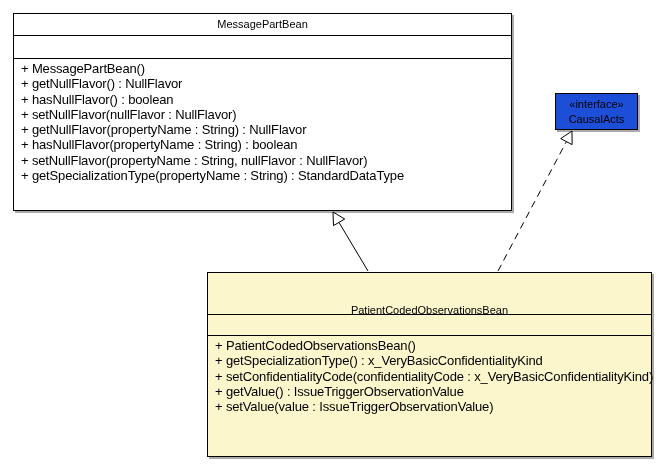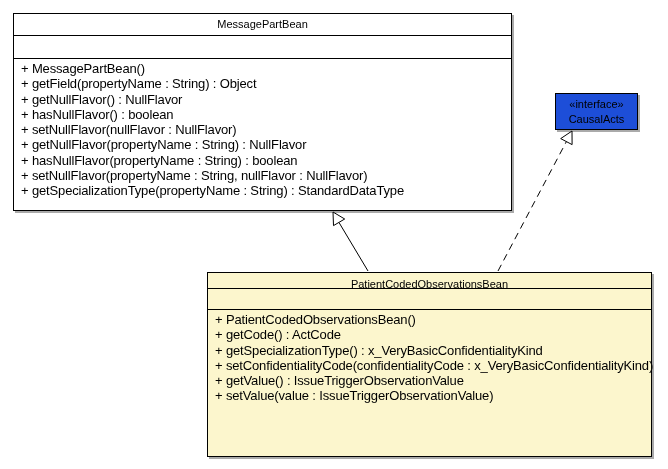--- a/index.html
+++ b/index.html
@@ -54,61 +54,59 @@
   #box-ca { left: 555px; top: 93px; width: 83px; height: 37px; }
   #box-ca .iface-line {
     font-size: 11px;
     line-height: 15px;
     text-align: center;
     white-space: nowrap;
   }
   #box-ca { padding-top: 3px; }
   
   #box-pco { left: 207px; top: 272px; width: 445px; height: 185px; }
-  #box-pco .uml-title { height: 16px; line-height: 23px; }
+  #box-pco .uml-title { height: 16px; line-height: 23px; margin-top: 26px; }
   #box-pco .uml-attrs { height: 21px; }
   #arrows {
     position: absolute;
     left: 0; top: 0;
     width: 668px; height: 469px;
     pointer-events: none;
   }
 </style>
 </head>
 <body>
 
 <div id="canvas">
 
   <div id="box-mpb" class="uml-class" style="background-color: rgb(255, 255, 255);">
     <div class="uml-title">MessagePartBean</div>
     <div class="uml-attrs"></div>
     <div class="uml-ops">
         <div class="m">+ MessagePartBean()</div>
-        <div class="m">+ getField(propertyName : String) : Object</div>
         <div class="m">+ getNullFlavor() : NullFlavor</div>
         <div class="m">+ hasNullFlavor() : boolean</div>
         <div class="m">+ setNullFlavor(nullFlavor : NullFlavor)</div>
         <div class="m">+ getNullFlavor(propertyName : String) : NullFlavor</div>
         <div class="m">+ hasNullFlavor(propertyName : String) : boolean</div>
         <div class="m">+ setNullFlavor(propertyName : String, nullFlavor : NullFlavor)</div>
         <div class="m">+ getSpecializationType(propertyName : String) : StandardDataType</div>
       </div>
   </div>
 
   <div id="box-ca" class="uml-class" style="background-color: #1d4ed8;">
     <div class="iface-line">«interface»</div>
     <div class="iface-line">CausalActs</div>
   </div>
 
   <div id="box-pco" class="uml-class" style="background-color: rgb(252, 246, 205);">
     <div class="uml-title">PatientCodedObservationsBean</div>
     <div class="uml-attrs"></div>
     <div class="uml-ops">
         <div class="m">+ PatientCodedObservationsBean()</div>
-        <div class="m">+ getCode() : ActCode</div>
         <div class="m">+ getSpecializationType() : x_VeryBasicConfidentialityKind</div>
         <div class="m">+ setConfidentialityCode(confidentialityCode : x_VeryBasicConfidentialityKind)</div>
         <div class="m">+ getValue() : IssueTriggerObservationValue</div>
         <div class="m">+ setValue(value : IssueTriggerObservationValue)</div>
       </div>
   </div>
 
   <svg id="arrows" viewBox="0 0 668 469" xmlns="http://www.w3.org/2000/svg">
     <g>
       <line x1="368" y1="271" x2="339" y2="222.5" stroke="#000000" stroke-width="1"></line>

